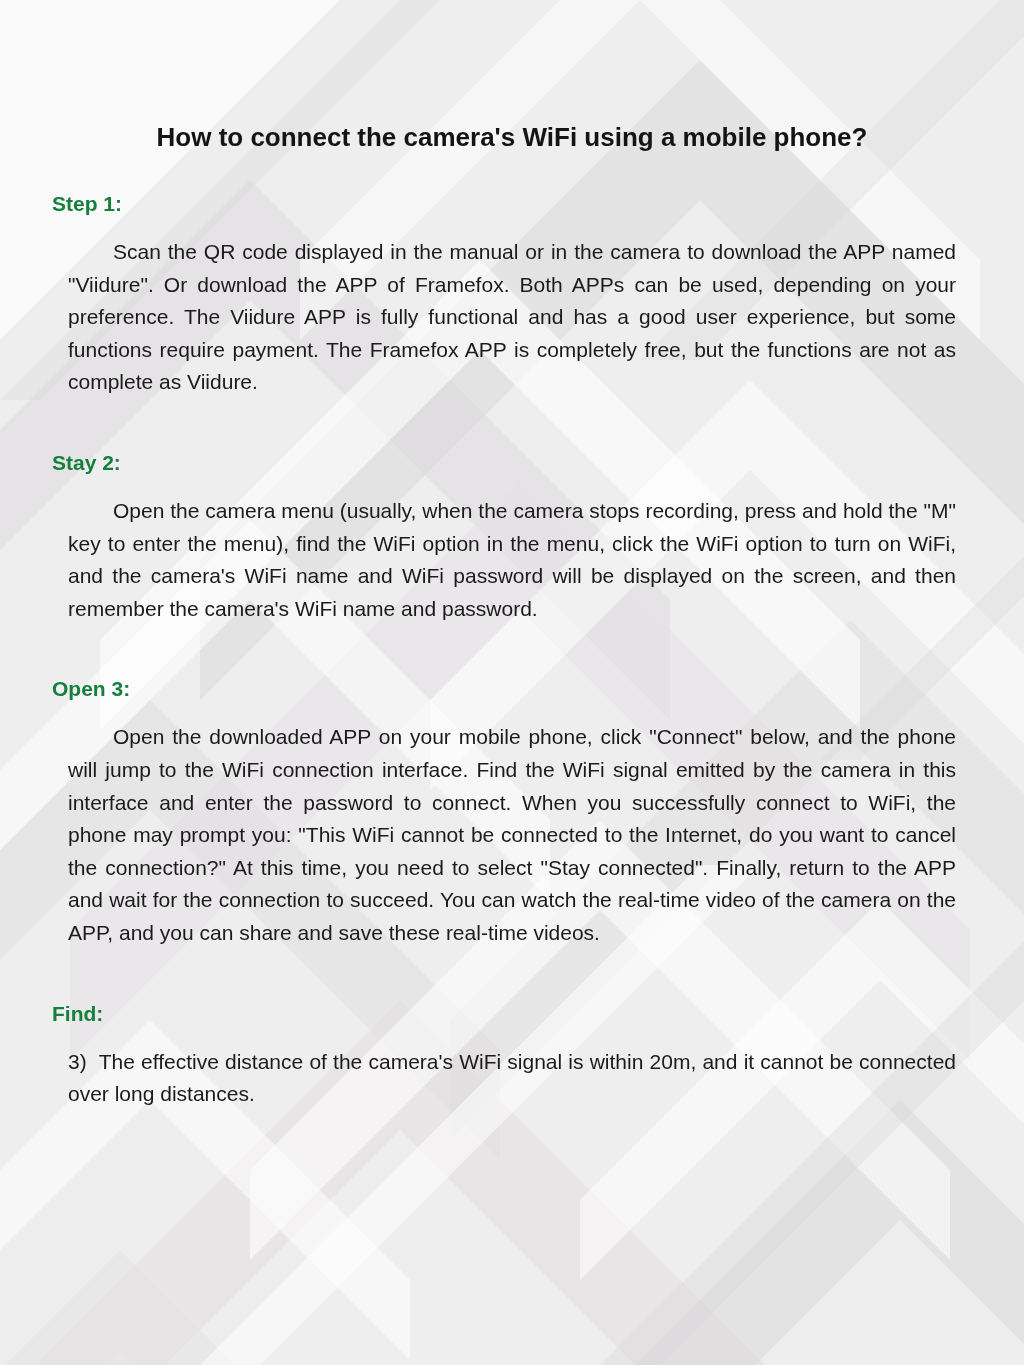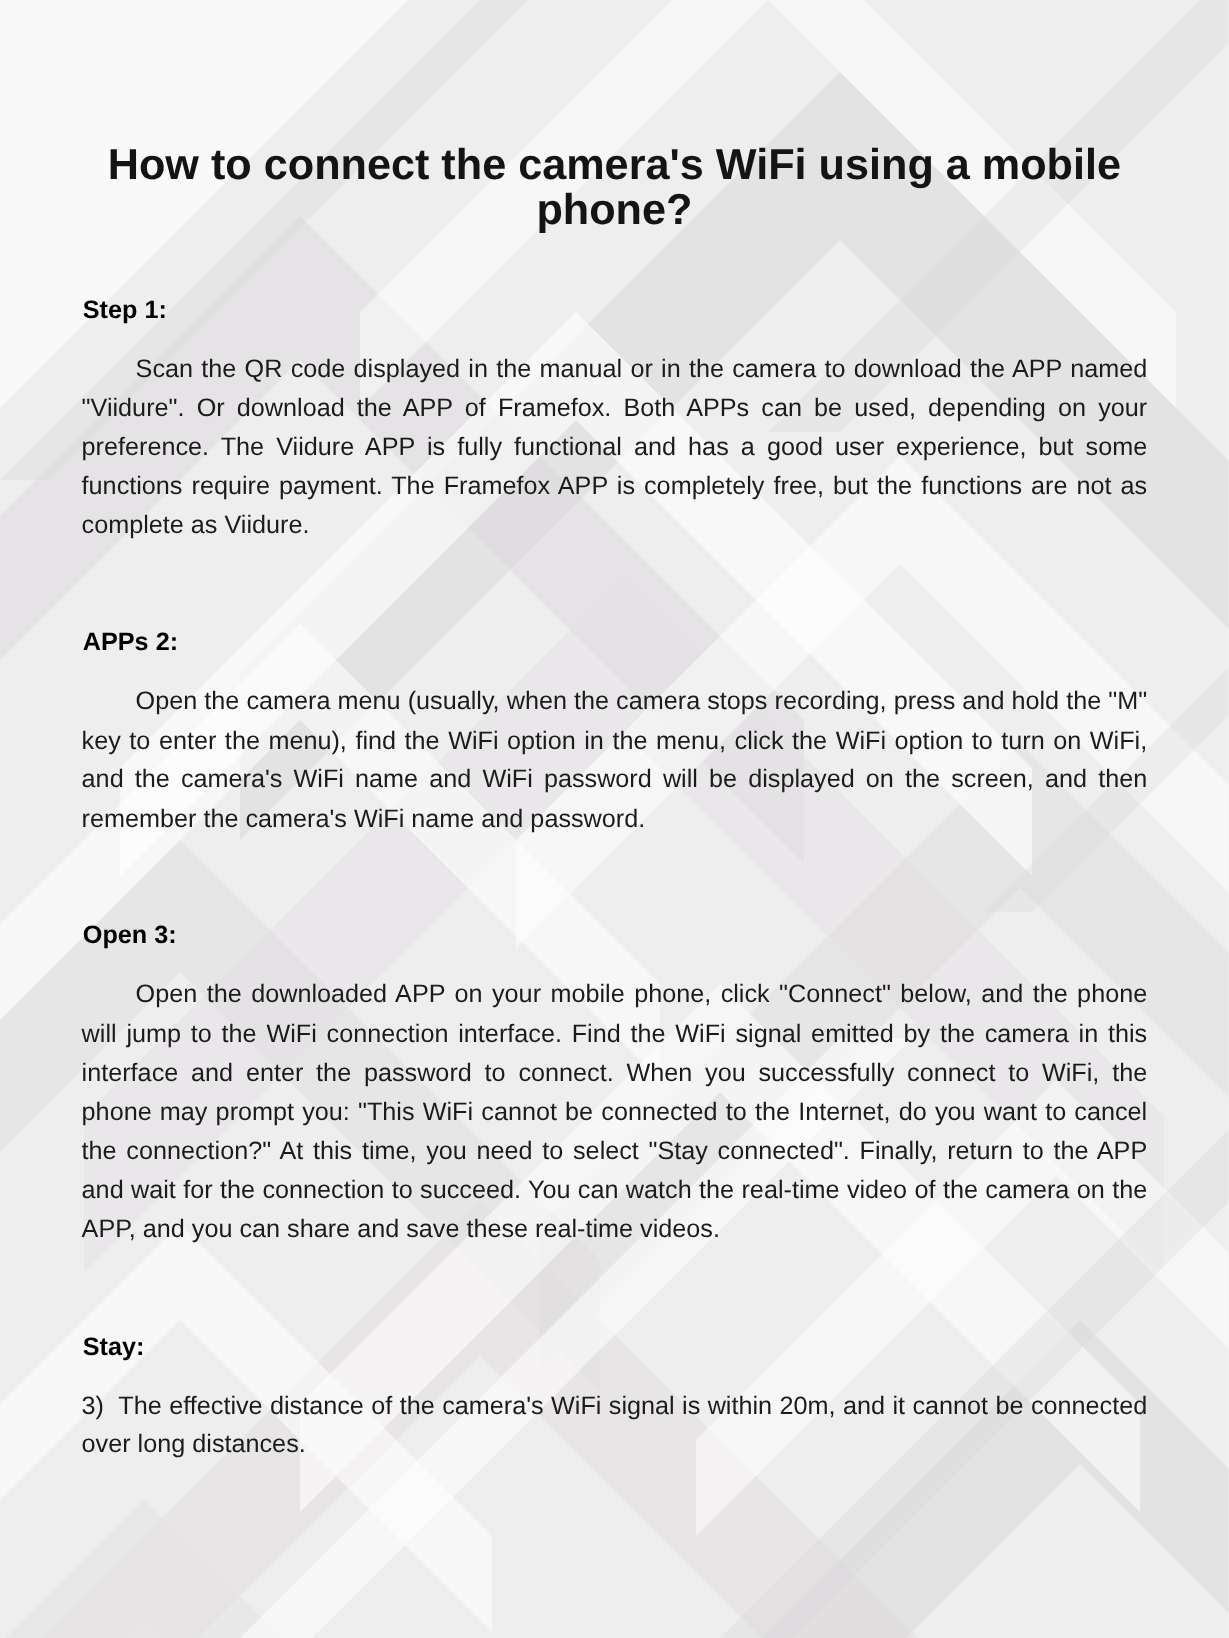--- a/index.html
+++ b/index.html
@@ -17,34 +17,34 @@
     top: 0; left: 0;
     width: 1024px;
     height: 1365px;
     display: block;
   }
   .content {
     position: relative;
     padding: 118px 52px 0 52px;
   }
   h1.doc-title {
-    font-size: 36px;
+    font-size: 26px;
     line-height: 38px;
     font-weight: 700;
     text-align: center;
     margin: 0;
     color: #141414;
   }
   .doc-section { padding-top: 31px; }
   .doc-section h2 {
     font-size: 21px;
     line-height: 33px;
     font-weight: 700;
-    margin: 17px;
-    color: #000000;
+    margin: 0;
+    color: #15803d;
   }
   .para {
     font-size: 21px;
     line-height: 32.6px;
     margin: 16px;
     text-align: justify;
   }
   .para.indent { text-indent: 45px; }
 </style>
 </head>
@@ -81,27 +81,27 @@
   </svg>
 
   <div class="content">
     <h1 class="doc-title">How to connect the camera's WiFi using a mobile phone?</h1>
     <div id="sections">
         <section class="doc-section">
           <h2>Step 1:</h2>
           <p class="para indent">Scan the QR code displayed in the manual or in the camera to download the APP named "Viidure". Or download the APP of Framefox. Both APPs can be used, depending on your preference. The Viidure APP is fully functional and has a good user experience, but some functions require payment. The Framefox APP is completely free, but the functions are not as complete as Viidure.</p>
         </section>
         <section class="doc-section">
-          <h2>APPs 2:</h2>
+          <h2>Stay 2:</h2>
           <p class="para indent">Open the camera menu (usually, when the camera stops recording, press and hold the "M" key to enter the menu), find the WiFi option in the menu, click the WiFi option to turn on WiFi, and the camera's WiFi name and WiFi password will be displayed on the screen, and then remember the camera's WiFi name and password.</p>
         </section>
         <section class="doc-section">
           <h2>Open 3:</h2>
           <p class="para indent">Open the downloaded APP on your mobile phone, click "Connect" below, and the phone will jump to the WiFi connection interface. Find the WiFi signal emitted by the camera in this interface and enter the password to connect. When you successfully connect to WiFi, the phone may prompt you: "This WiFi cannot be connected to the Internet, do you want to cancel the connection?" At this time, you need to select "Stay connected". Finally, return to the APP and wait for the connection to succeed. You can watch the real-time video of the camera on the APP, and you can share and save these real-time videos.</p>
         </section>
         <section class="doc-section">
-          <h2>Stay:</h2>
+          <h2>Find:</h2>
           <p class="para">3)&nbsp; The effective distance of the camera's WiFi signal is within 20m, and it cannot be connected over long distances.</p>
         </section>
       </div>
   </div>
 
 </div>
 
 </body></html>

